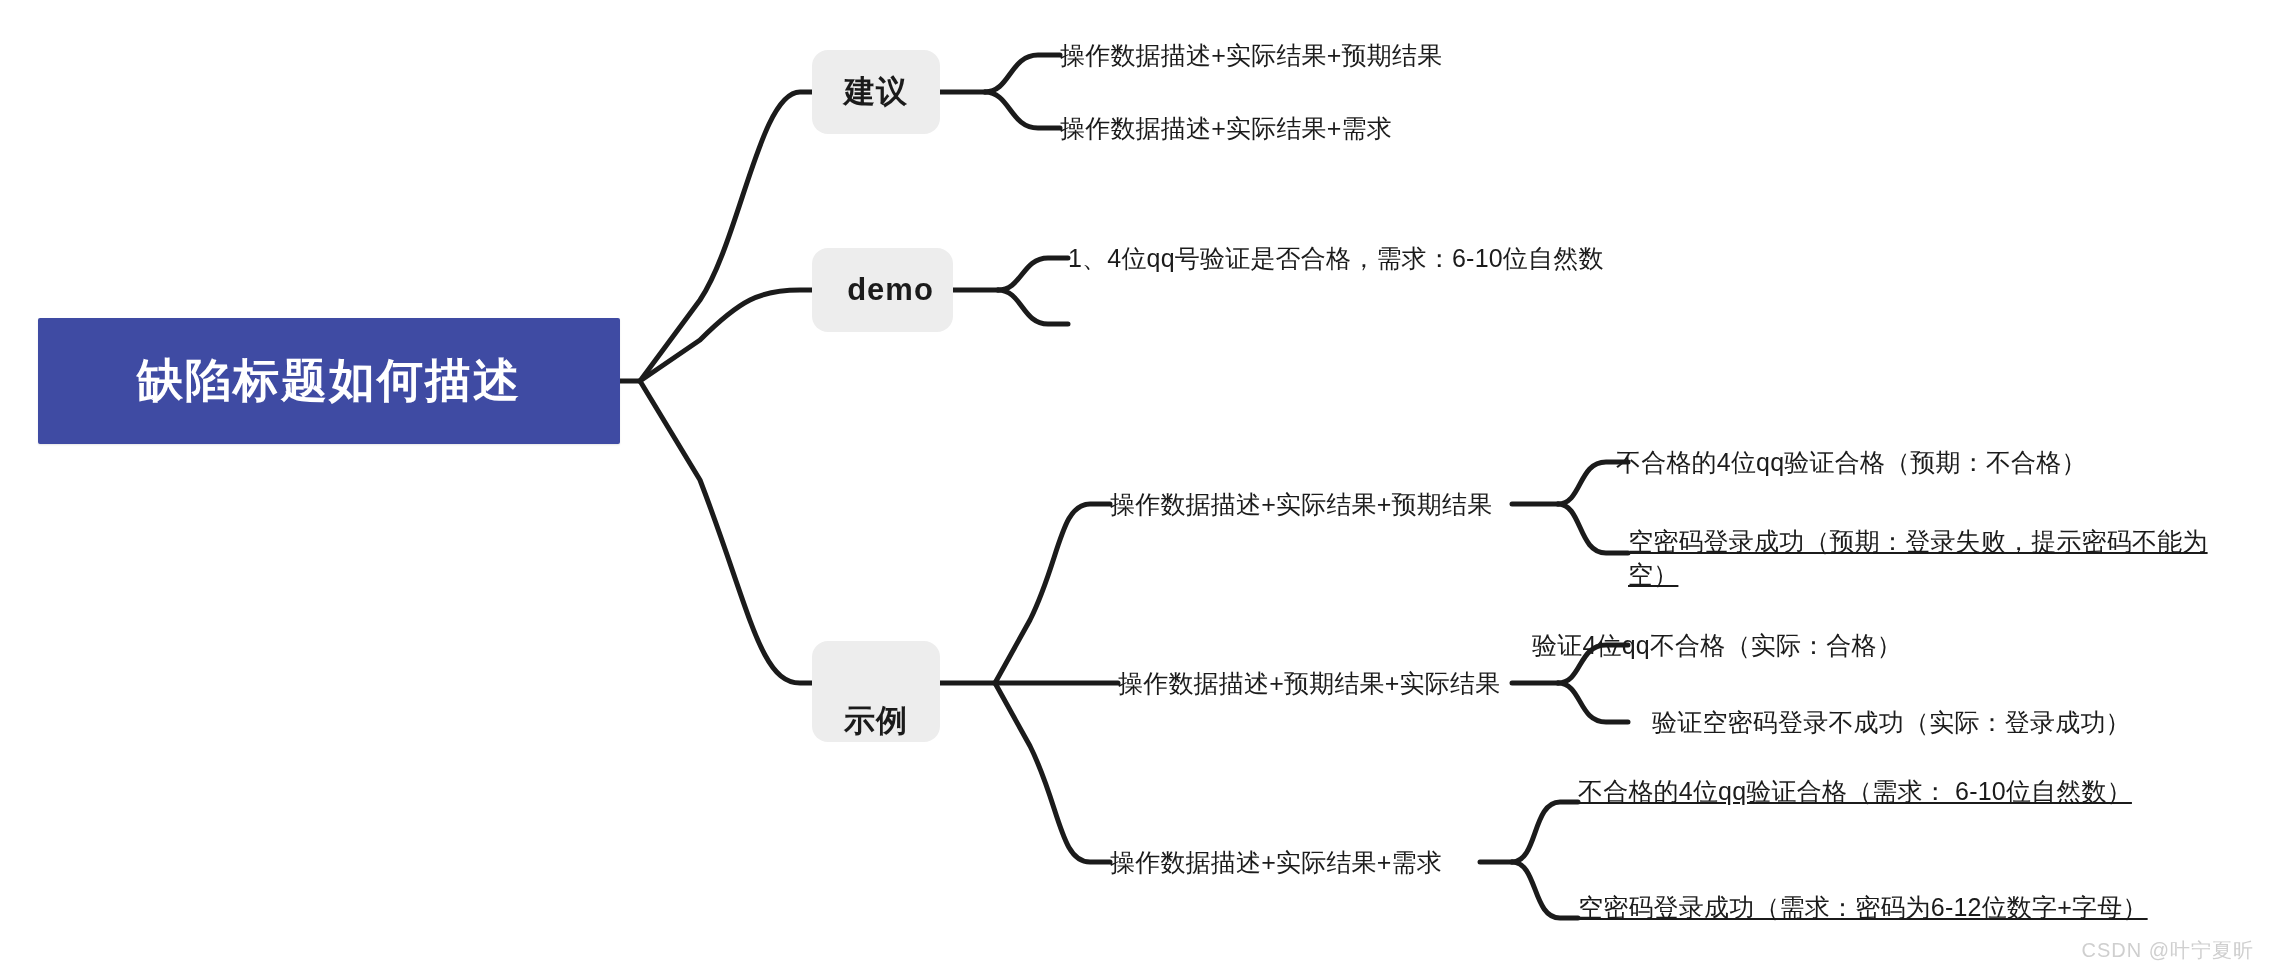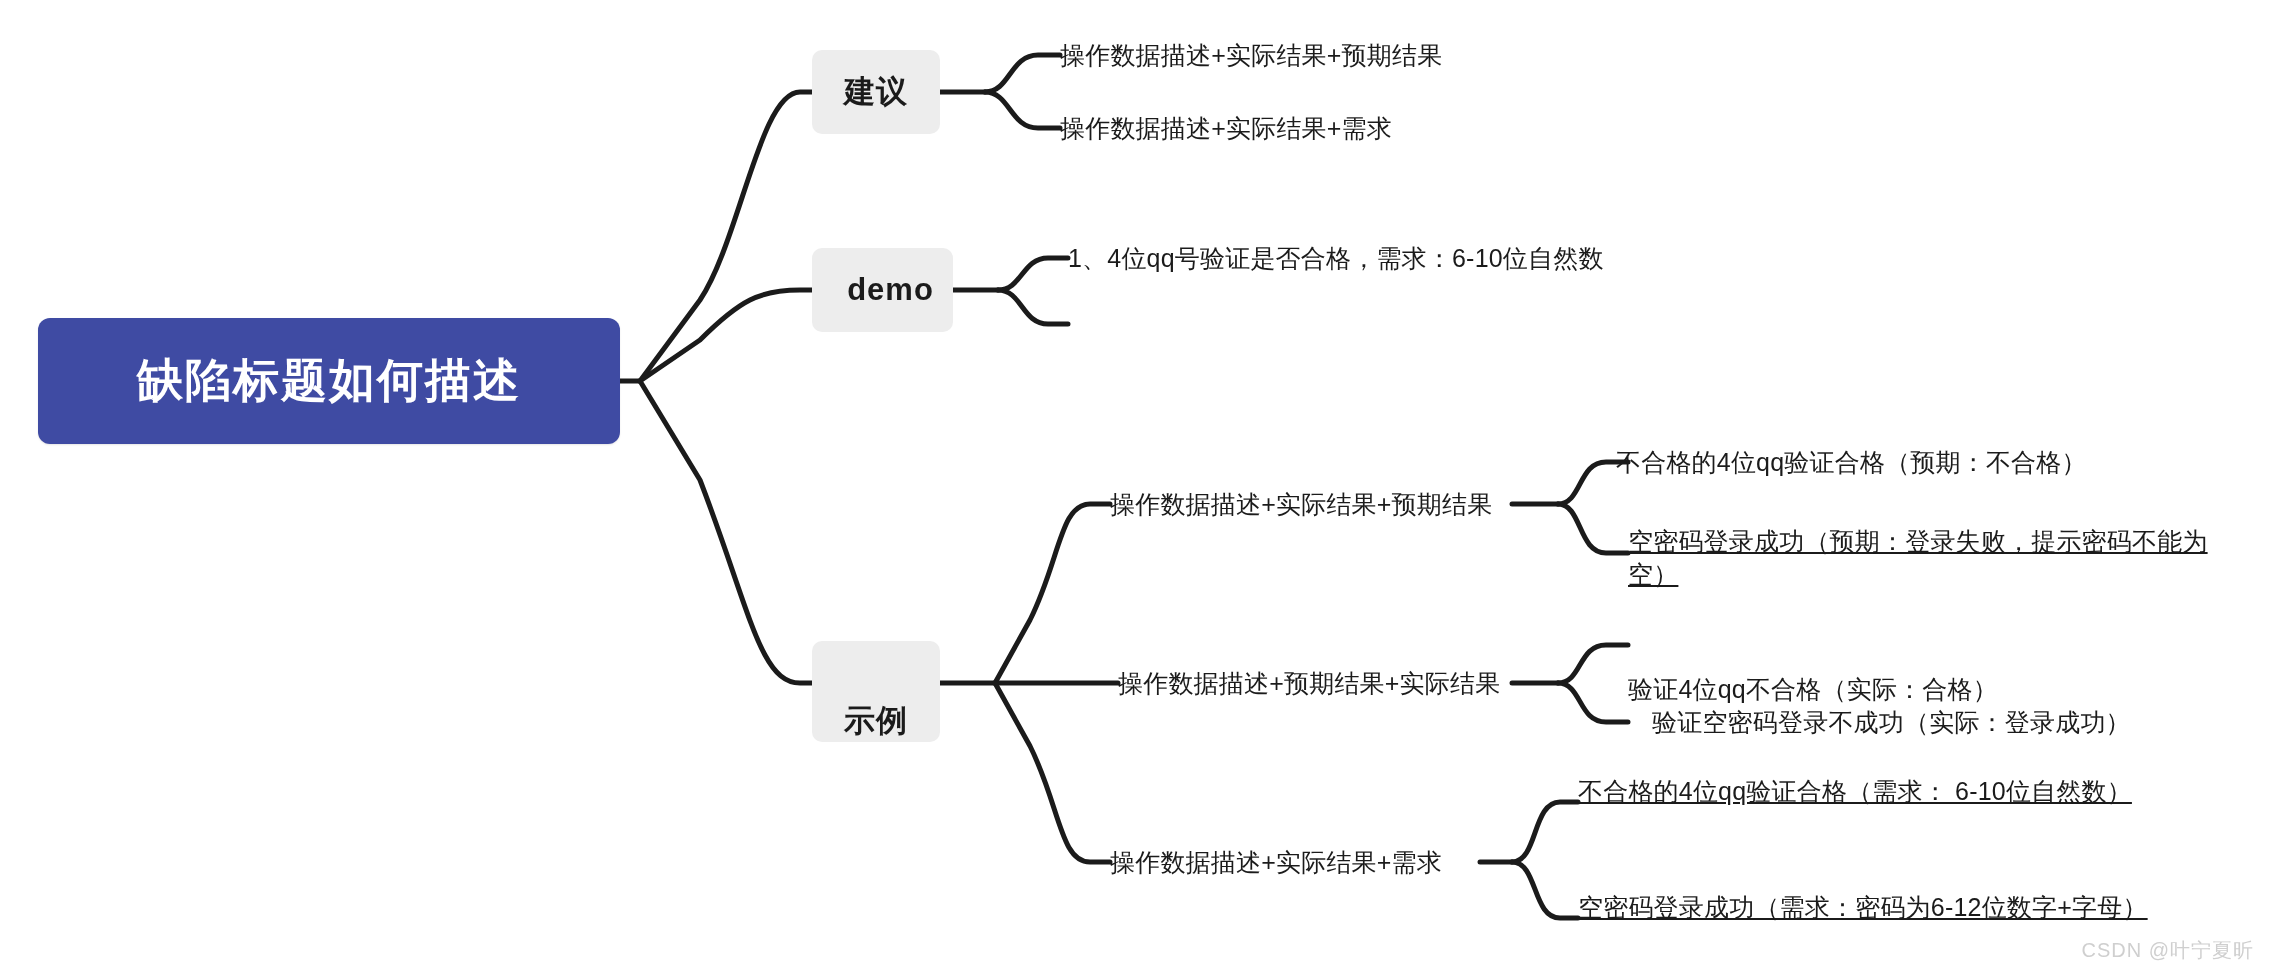--- a/index.html
+++ b/index.html
@@ -36,34 +36,34 @@
   }
   
   .node {
     position: absolute;
     display: flex;
     align-items: center;
   }
   
   .root-node {
     background: #3f4ba3;
-    border-radius: 12px;
+    border-radius: 2px;
     color: #ffffff;
     font-size: 46px;
     font-weight: bold;
     letter-spacing: 2px;
     padding: 0 26px;
     justify-content: center;
     white-space: nowrap;
     box-shadow: 0 1px 2px rgba(0,0,0,0.10);
   }
   
   .branch-node {
     background: #ededed;
-    border-radius: 10px;
+    border-radius: 16px;
     color: #1b1b1b;
     font-size: 31px;
     font-weight: bold;
     letter-spacing: 1px;
     padding: 0 22px;
     justify-content: center;
     white-space: nowrap;
   }
   
   .text-node {
@@ -171,21 +171,21 @@
   </div>
 
   <div class="node text-node" style="left:1616px; top:445px; width:560px; height:34px;">
     <span>不合格的4位qq验证合格（预期：不合格）</span>
   </div>
 
   <div class="node text-node wrap" style="left:1628px; top:525px; width:585px; height:76px; align-items:flex-start;">
     <span>空密码登录成功（预期：登录失败，提示密码不能为空）</span>
   </div>
 
-  <div class="node text-node" style="left:1628px; top:628px; width:520px; height:34px;margin-top:44px;">
+  <div class="node text-node" style="left:1532px; top:628px; width:520px; height:34px;">
     <span>验证4位qq不合格（实际：合格）</span>
   </div>
 
   <div class="node text-node" style="left:1628px; top:705px; width:560px; height:34px;margin-left:24px;">
     <span>验证空密码登录不成功（实际：登录成功）</span>
   </div>
 
   <div class="node text-node wrap" style="left:1578px; top:775px; width:600px; height:76px; align-items:flex-start;">
     <span>不合格的4位qq验证合格（需求： 6-10位自然数）</span>
   </div>

